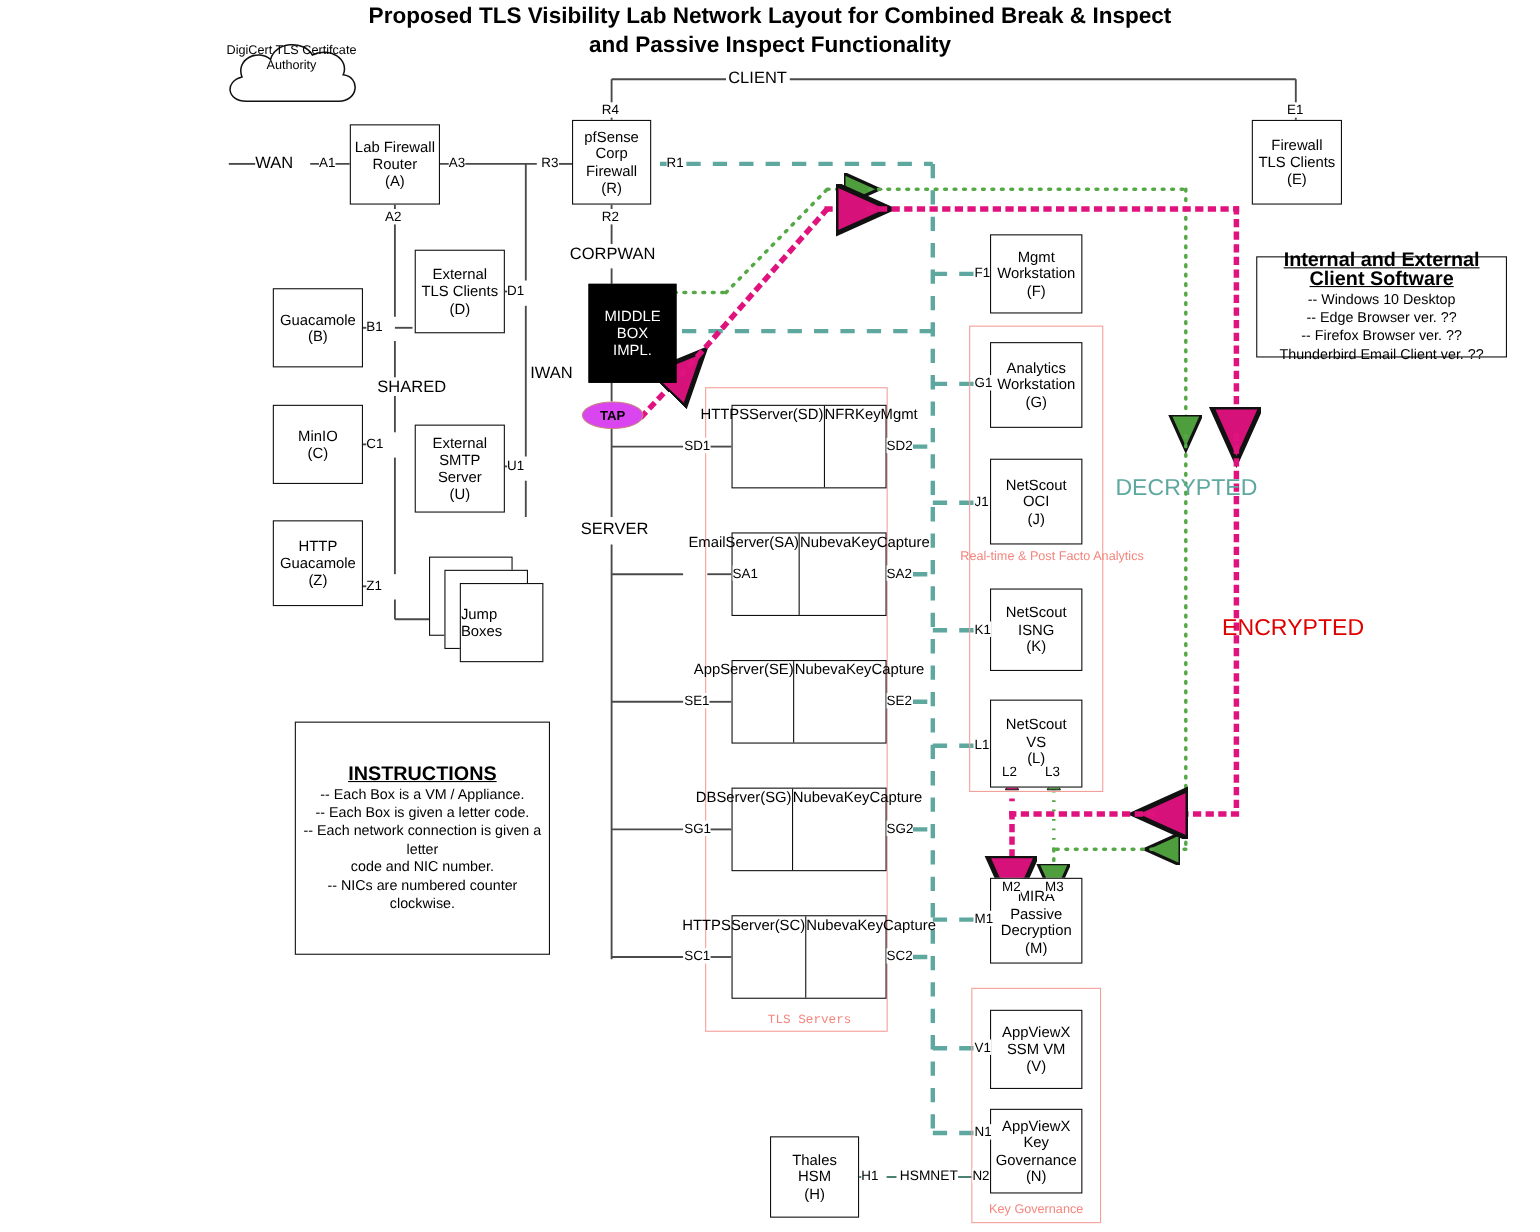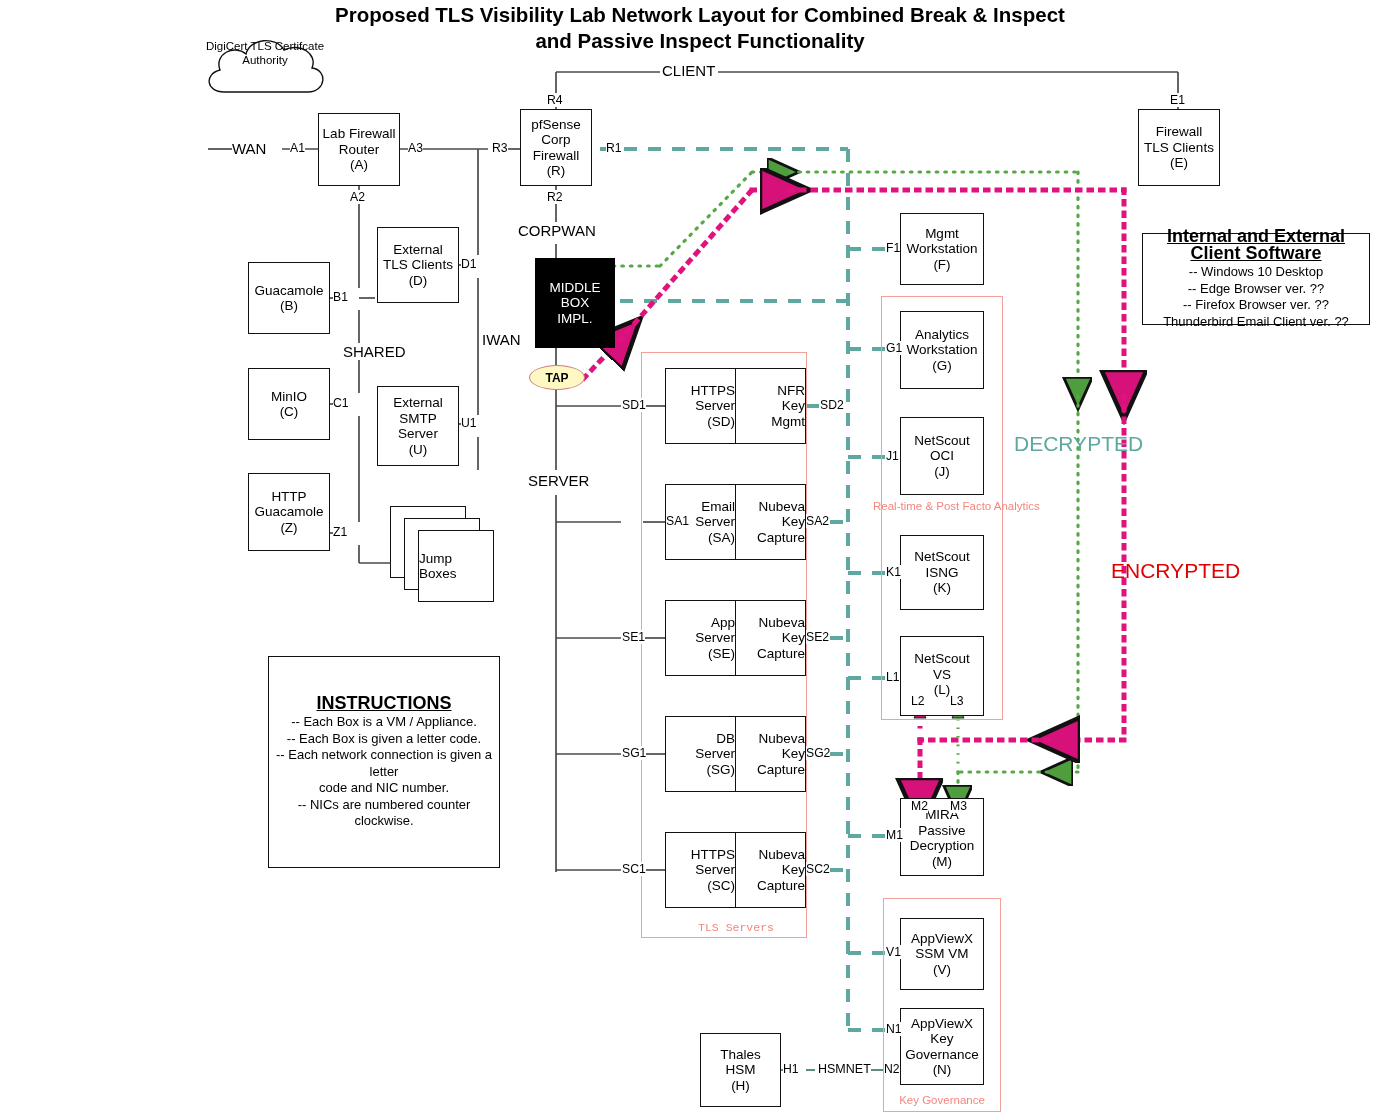--- a/index.html
+++ b/index.html
@@ -6,30 +6,30 @@
   body{width:1400px;height:1120px;position:relative;
        font-family:"Liberation Sans","DejaVu Sans",sans-serif;color:#000;}
   #stage{position:relative;width:1400px;height:1120px;overflow:hidden;}
   #svglayer{position:absolute;left:0;top:0;width:1400px;height:1120px;}
   .node{position:absolute;box-sizing:border-box;border:1.6px solid #111;background:#fff;
         display:flex;flex-direction:column;align-items:center;justify-content:center;
         text-align:center;font-size:13.5px;line-height:15.5px;z-index:5;}
   .node span{display:block;}
   .blackbox{background:#000;color:#fff;border:1px solid #000;font-weight:normal;margin-left:19px;}
   .split{flex-direction:row;padding:0;}
-  .split .half{flex:1;display:flex;flex-direction:column;align-items:flex-end;justify-content:center;
+  .split .half{flex:1;display:flex;flex-direction:row;align-items:flex-start;justify-content:center;
                height:100%;text-align:center;}
   .split .half.right{border-left:1.6px solid #111;}
   .ttl{position:absolute;text-align:center;font-weight:bold;font-size:20.5px;line-height:26px;z-index:8;}
   .lbl{position:absolute;font-size:12.2px;z-index:7;background:#fff;white-space:nowrap;}
   .netlbl{position:absolute;font-size:15px;z-index:7;background:#fff;white-space:nowrap;}
   .grouplbl{position:absolute;font-size:11.5px;color:#f4867e;z-index:7;text-align:center;
             line-height:14px;white-space:nowrap;}
   .group{position:absolute;border:1px solid #f4a09a;box-sizing:border-box;z-index:1;background:transparent;}
-  .tap{position:absolute;width:54px;height:23px;border-radius:50%;background:#fef9c3;
+  .tap{position:absolute;width:54px;height:23px;border-radius:50%;background:#d946ef;
        border:1.4px solid #c9807e;display:flex;align-items:center;justify-content:center;
        font-size:12px;font-weight:bold;z-index:6;}
   .panel{position:absolute;box-sizing:border-box;border:1.5px solid #111;background:#fff;
          z-index:5;text-align:center;font-size:13px;line-height:16.5px;
          display:flex;flex-direction:column;align-items:center;justify-content:center;}
   .panel .hdr{font-weight:bold;text-decoration:underline;margin-bottom:3px;font-size:18px;}
   .panel .ln{display:block;}
   .flowlbl{position:absolute;font-size:21px;z-index:7;white-space:nowrap;}
   .stackbox{position:absolute;border:1.3px solid #111;background:#fff;box-sizing:border-box;z-index:4;}
   .stackbox.front{z-index:6;display:flex;align-items:center;justify-content:center;font-size:13.5px;}
@@ -392,21 +392,21 @@
   <div class="lbl" style="left:606px;top:141px;">R1</div>
   <div class="lbl" style="left:1170px;top:93px;">E1</div>
 
   <div class="lbl" style="left:333px;top:290px;">B1</div>
   <div class="lbl" style="left:333px;top:396px;">C1</div>
   <div class="lbl" style="left:333px;top:525px;">Z1</div>
   <div class="lbl" style="left:461px;top:257px;">D1</div>
   <div class="lbl" style="left:461px;top:416px;">U1</div>
 
   <div class="lbl" style="left:622px;top:398px;">SD1</div>
-  <div class="lbl" style="left:806px;top:398px;margin-left:14px;">SD2</div>
+  <div class="lbl" style="left:806px;top:398px;">SD2</div>
   <div class="lbl" style="left:622px;top:514px;margin-left:44px;">SA1</div>
   <div class="lbl" style="left:806px;top:514px;">SA2</div>
   <div class="lbl" style="left:622px;top:630px;">SE1</div>
   <div class="lbl" style="left:806px;top:630px;">SE2</div>
   <div class="lbl" style="left:622px;top:746px;">SG1</div>
   <div class="lbl" style="left:806px;top:746px;">SG2</div>
   <div class="lbl" style="left:622px;top:862px;">SC1</div>
   <div class="lbl" style="left:806px;top:862px;">SC2</div>
 
   <div class="lbl" style="left:886px;top:241px;">F1</div>

